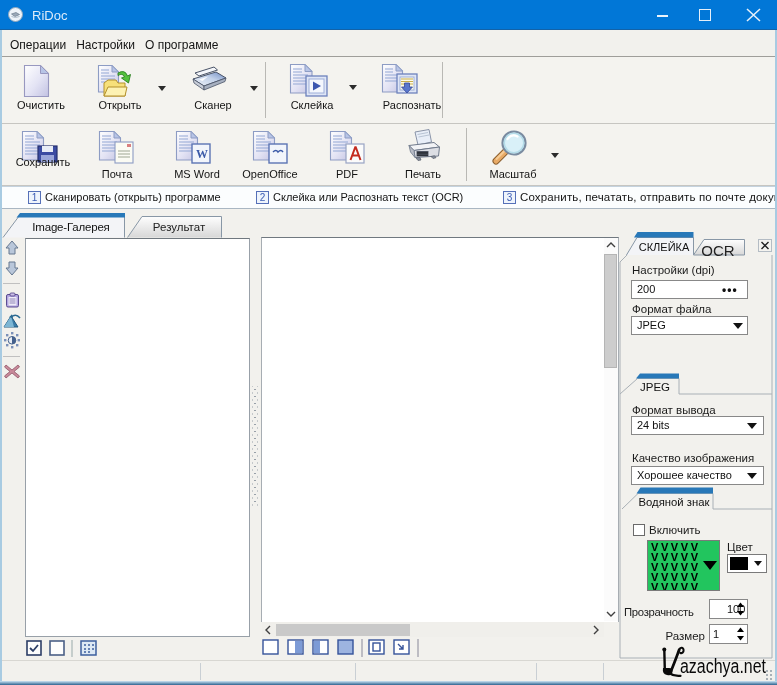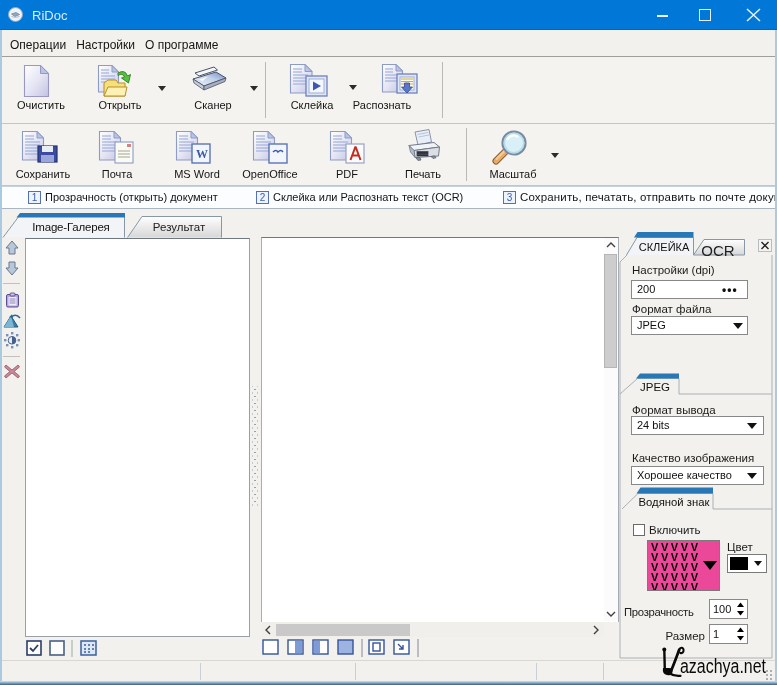--- a/index.html
+++ b/index.html
@@ -88,21 +88,21 @@
 
 <svg class="abs" style="left:381px;top:63px" width="38" height="34" viewBox="0 0 38 34">
  <path d="M1.5 1.5 H15 L21.5 8 V29 H1.5 Z" fill="url(#gpg)" stroke="#8d9cc4" stroke-width="1.1"></path>
  <path d="M15 1.5 L21.5 8 H15 Z" fill="#b7c4e6" stroke="#8d9cc4"></path>
  <path d="M4 6 H12 M4 9 H12 M4 12 H18 M4 15 H18 M4 18 H18" stroke="#93a7d4" stroke-width="1"></path>
  <rect x="16" y="11" width="20" height="19" fill="#dfe6f6" stroke="#6d82bc" stroke-width="1.3"></rect>
  <rect x="19" y="14" width="14" height="13" fill="#fdfbe8" stroke="#9eaed8" stroke-width="1"></rect>
  <path d="M20 16 h12 M20 18.5 h12 M20 21 h12" stroke="#c9ad4b" stroke-width="1.2"></path>
  <path d="M23.5 20 h5 v4 h3 l-5.5 6 -5.5 -6 h3 z" fill="#5a77cc" stroke="#34479a" stroke-width=".8"></path>
 </svg>
-<div class="lbl ctr" style="left:382px;top:99px">Распознать</div>
+<div class="lbl ctr" style="left:412px;top:99px">Распознать</div>
 <div class="vsep" style="left:442px;top:62px;height:56px"></div>
 
 <div class="abs" style="left:0;top:124px;width:777px;height:62px;background:#f4f3ef;border-bottom:1px solid #c6c5c1"></div>
 <div class="vsep" style="left:466px;top:128px;height:53px"></div>
 
 <svg class="abs" style="left:21px;top:130px" width="37" height="37" viewBox="0 0 37 37">
  <path d="M1.5 1.5 H16 L22.5 8 V30 H1.5 Z" fill="url(#gpg)" stroke="#8d9cc4" stroke-width="1.1"></path>
  <path d="M16 1.5 L22.5 8 H16 Z" fill="#b7c4e6" stroke="#8d9cc4"></path>
  <path d="M4 6 H13 M4 9 H13 M4 12 H19 M4 15 H19 M4 18 H19 M4 21 H19 M4 24 H19" stroke="#93a7d4" stroke-width="1"></path>
  <rect x="17" y="16" width="19" height="16" fill="#3b4ba2" stroke="#26316e" stroke-width="1.2"></rect>
@@ -155,32 +155,32 @@
 </svg>
 
 <svg class="abs" style="left:488px;top:128px" width="42" height="38" viewBox="0 0 42 38">
  <path d="M17 24 L8 33" stroke="#8a5f30" stroke-width="7" stroke-linecap="round"></path>
  <path d="M17 24 L8 33" stroke="#e8aa66" stroke-width="5" stroke-linecap="round"></path>
  <path d="M16.5 23 L8.5 31" stroke="#f6cc96" stroke-width="2" stroke-linecap="round"></path>
  <circle cx="26" cy="15" r="11.5" fill="#d9f0f8" stroke="#7a8ba0" stroke-width="2.2"></circle>
  <circle cx="26" cy="15" r="9.8" fill="none" stroke="#b4dbe8" stroke-width="1.6"></circle>
  <path d="M19.5 11 q4 -5.5 10 -2.5" stroke="#ffffff" stroke-width="2.2" fill="none" stroke-linecap="round"></path>
 </svg>
-<div class="lbl ctr" style="left:43px;top:168px">Сохранить</div>
+<div class="lbl ctr" style="left:43px;top:156px">Сохранить</div>
 <div class="lbl ctr" style="left:117px;top:168px">Почта</div>
 <div class="lbl ctr" style="left:197px;top:168px">MS Word</div>
 <div class="lbl ctr" style="left:270px;top:168px">OpenOffice</div>
 <div class="lbl ctr" style="left:347px;top:168px">PDF</div>
 <div class="lbl ctr" style="left:423px;top:168px">Печать</div>
 <div class="lbl ctr" style="left:513px;top:168px">Масштаб</div>
 <div class="darr" style="left:551px;top:153px"></div>
 
 <div class="abs" style="left:0;top:186px;width:777px;height:23px;background:#fbfdfe;border-top:1px solid #c4d2de;border-bottom:1px solid #a9b6c2"></div>
 <div class="abs" style="left:28px;top:191px;width:13px;height:13px;background:#eef4fc;border:1px solid #5570b8;color:#3a5cb4;font-size:10px;text-align:center;line-height:11px">1</div>
-<div class="abs lbl" style="left:45px;top:191px">Прозрачность (открыть) документ</div>
+<div class="abs lbl" style="left:45px;top:191px">Сканировать (открыть) программе</div>
 <div class="abs" style="left:256px;top:191px;width:13px;height:13px;background:#eef4fc;border:1px solid #5570b8;color:#3a5cb4;font-size:10px;text-align:center;line-height:11px">2</div>
 <div class="abs lbl" style="left:273px;top:191px">Склейка или Распознать текст (OCR)</div>
 <div class="abs" style="left:503px;top:191px;width:13px;height:13px;background:#eef4fc;border:1px solid #5570b8;color:#3a5cb4;font-size:10px;text-align:center;line-height:11px">3</div>
 <div class="abs lbl" style="left:520px;top:190.5px;font-size:11.5px;letter-spacing:0.15px">Сохранить, печатать, отправить по почте докум</div>
 
 <svg class="abs" style="left:0;top:209px" width="300" height="29" viewBox="0 0 300 29">
  <defs>
       <linearGradient id="gtab" x1="0" y1="0" x2="0" y2="1">
         <stop offset="0" stop-color="#fefefe"></stop>
         <stop offset="1" stop-color="#d7d7d7"></stop>
@@ -296,30 +296,30 @@
 <div class="inp" style="left:631px;top:416px;width:133px;height:19px;line-height:17px;padding-left:5px">24 bits</div>
 <div class="combo-arr" style="left:747px;top:423px"></div>
 <div class="rlab" style="left:632px;top:452px">Качество изображения</div>
 <div class="inp" style="left:631px;top:466px;width:133px;height:19px;line-height:17px;padding-left:5px">Хорошее качество</div>
 <div class="combo-arr" style="left:747px;top:473px"></div>
 
 <div class="abs" style="left:674px;top:496px;font-size:11.3px;color:#111;transform:translateX(-50%)">Водяной знак</div>
 <div class="abs" style="left:633px;top:524px;width:12px;height:12px;background:#fff;border:1px solid #6a6a6a"></div>
 <div class="rlab" style="left:649px;top:524px">Включить</div>
 
-<div class="abs" style="left:647px;top:540px;width:73px;height:51px;background:#ec4899;border:1px solid #7a7a7a;overflow:hidden">
+<div class="abs" style="left:647px;top:540px;width:73px;height:51px;background:#22c55e;border:1px solid #7a7a7a;overflow:hidden">
  <div style="font-size:11px;font-weight:bold;letter-spacing:2.6px;line-height:10px;padding:1px 0 0 3px;color:#000">VVVVV<br>VVVVV<br>VVVVV<br>VVVVV<br>VVVVV</div>
 </div>
 <div class="abs" style="width:0;height:0;border-left:7px solid transparent;border-right:7px solid transparent;border-top:9px solid #000;left:703px;top:561px"></div>
 <div class="rlab" style="left:727px;top:541px">Цвет</div>
 <div class="abs" style="left:727px;top:554px;width:40px;height:19px;background:#fff;border:1px solid #7a7a7a"></div>
 <div class="abs" style="left:730px;top:557px;width:18px;height:13px;background:#000"></div>
 <div class="combo-arr" style="left:754px;top:561px;border-top-width:5px;border-left-width:4px;border-right-width:4px"></div>
 <div class="rlab" style="left:624px;top:606px;width:81px;text-align:left;font-size:11.3px;letter-spacing:-0.3px">Прозрачность</div>
-<div class="inp" style="left:709px;top:599px;width:39px;height:20px;line-height:18px;padding-left:3px">100</div>
+<div class="inp" style="left:709px;top:599px;width:39px;height:20px;line-height:18px;padding-left:17px">100</div>
 <div class="rlab" style="left:640px;top:630px;width:65px;text-align:right;font-size:11.5px">Размер</div>
 <div class="inp" style="left:709px;top:624px;width:39px;height:20px;line-height:18px;padding-left:3px">1</div>
 
 <svg class="abs" style="left:736px;top:602px" width="9" height="14">
     <path d="M4.5 0.5 L8 5 H1 Z" fill="#000"></path>
     <path d="M4.5 13.5 L1 9 H8 Z" fill="#000"></path>
   </svg>
 <svg class="abs" style="left:736px;top:627px" width="9" height="14">
     <path d="M4.5 0.5 L8 5 H1 Z" fill="#000"></path>
     <path d="M4.5 13.5 L1 9 H8 Z" fill="#000"></path>

